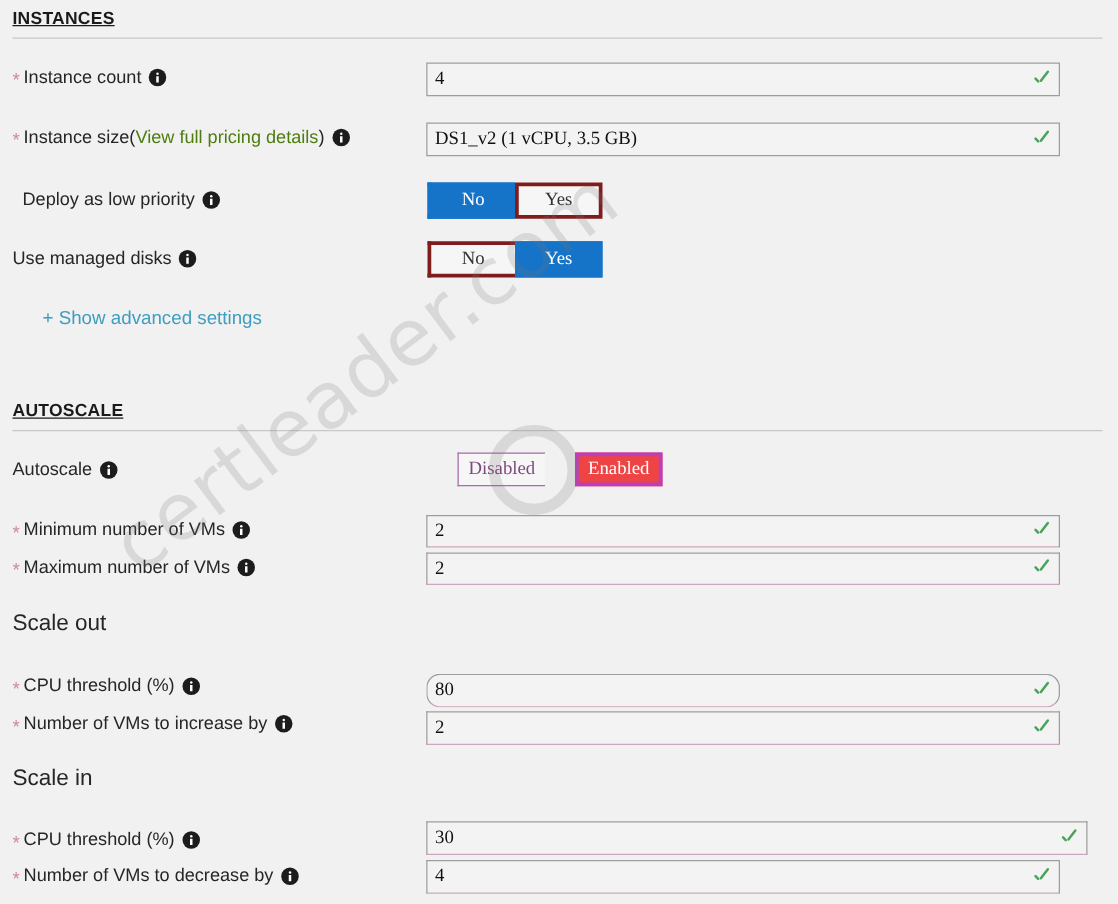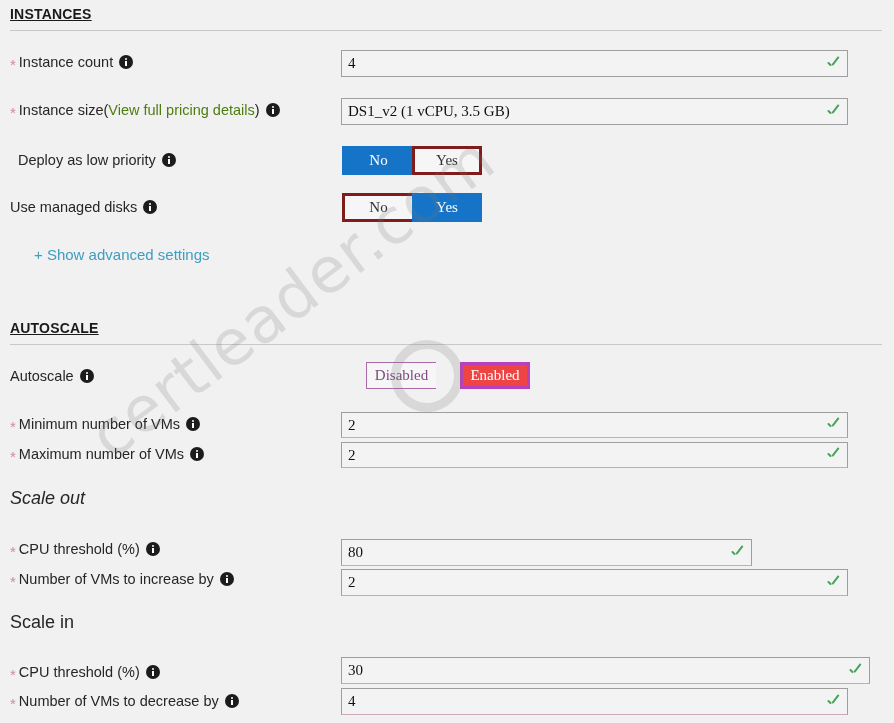--- a/index.html
+++ b/index.html
@@ -314,28 +314,28 @@
   <div class="field-label" style="left:10px; top:446px;">
     <span class="req-star">*</span>
     <span>Maximum number of VMs</span>
     <span class="info-icon"></span>
   </div>
   <div class="tf pink-underline" style="left:341px; top:442px; width:507px; height:26px;">
     <span class="tf-value">2</span>
     <span class="check"></span>
   </div>
 
-  <div class="sub-heading" style="top:488px;font-style:italic;">Scale out</div>
+  <div class="sub-heading" style="top:488px;">Scale out</div>
 
   <div class="field-label" style="left:10px; top:541px;">
     <span class="req-star">*</span>
     <span>CPU threshold (%)</span>
     <span class="info-icon"></span>
   </div>
-  <div class="tf pink-underline" style="left:341px; top:539px; width:411px; height:27px;">
+  <div class="tf pink-underline" style="left:341px; top:539px; width:507px; height:27px;border-radius:11px;">
     <span class="tf-value">80</span>
     <span class="check"></span>
   </div>
 
   <div class="field-label" style="left:10px; top:571px;">
     <span class="req-star">*</span>
     <span>Number of VMs to increase by</span>
     <span class="info-icon"></span>
   </div>
   <div class="tf pink-underline" style="left:341px; top:569px; width:507px; height:27px;">

